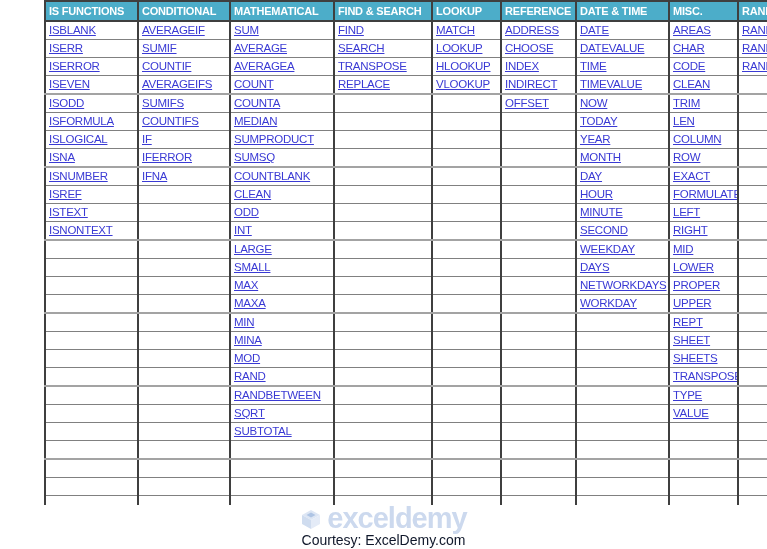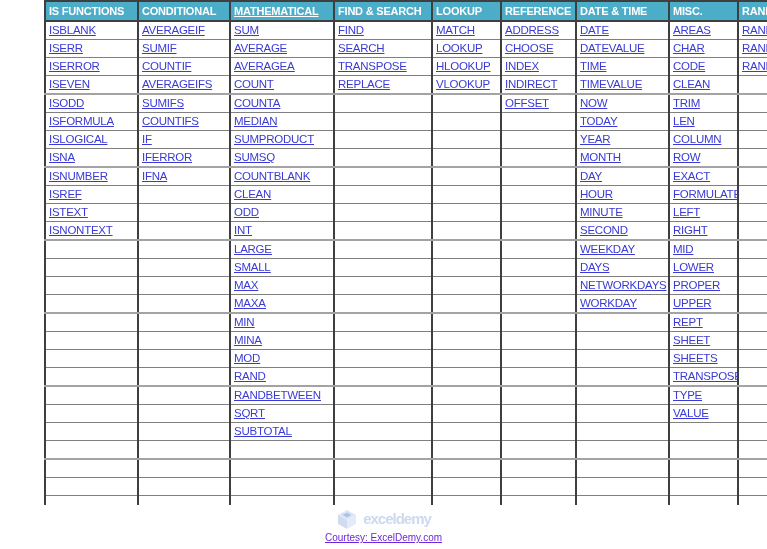--- a/index.html
+++ b/index.html
@@ -61,21 +61,21 @@
     color: #3a3ad4;
     text-decoration: underline;
     text-underline-offset: 1px;
     cursor: pointer;
     font-size: 11.5px;
     letter-spacing: -0.25px;
   }
   
   .c0 { width: 86px; }
   .c1 { width: 85px; }
-  .c2 { width: 97px; text-decoration: underline; }
+  .c2 { width: 97px; }
   .c3 { width: 91px; margin-top: 25px; }
   .c4 { width: 62px; }
   .c5 { width: 68px; }
   .c6 { width: 86px; }
   .c7 { width: 62px; }
   .c8 { width: 63px; }
   .c9 { width: 61px; }
 
   
   #footer {
@@ -98,21 +98,21 @@
     display: inline-flex;
     align-items: center;
     gap: 5px;
   }
   .wm-cube {
     width: 22px;
     height: 22px;
     position: relative;
   }
   .wm-word {
-    font-size: 15px;
+    font-size: 29px;
     font-weight: bold;
     color: #ccd9ee;
     letter-spacing: -1px;
     line-height: 23px;
   }
   .wm-tag {
     position: absolute;
     left: 0;
     top: 20px;
     width: 767px;
@@ -121,23 +121,22 @@
     letter-spacing: 2.4px;
     color: #d8e1ef;
     font-weight: bold;
   }
   #courtesy {
     position: absolute;
     left: 0;
     top: 27px;
     width: 767px;
     text-align: center;
-    font-size: 10px;
-    color: #6d28d9;
-    text-decoration: underline;
+    font-size: 14px;
+    color: #0f172a;
     cursor: pointer;
   }
 </style>
 </head>
 <body>
 
 <div id="sheet">
 
   <table class="fn-table">
     <thead>

